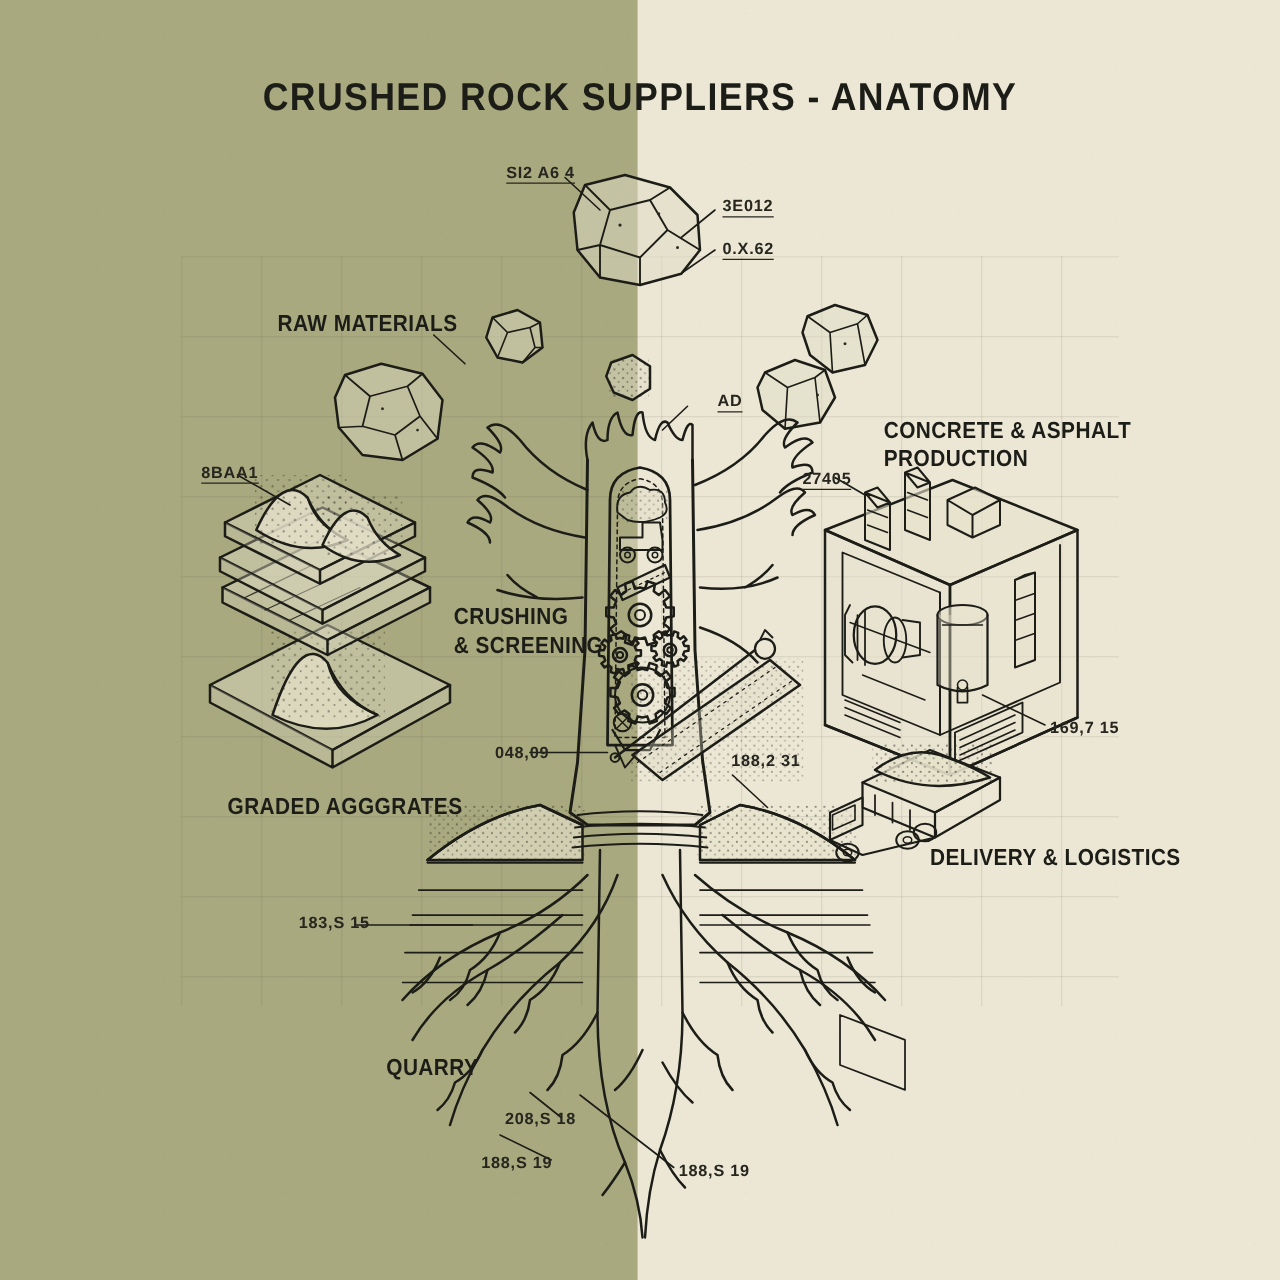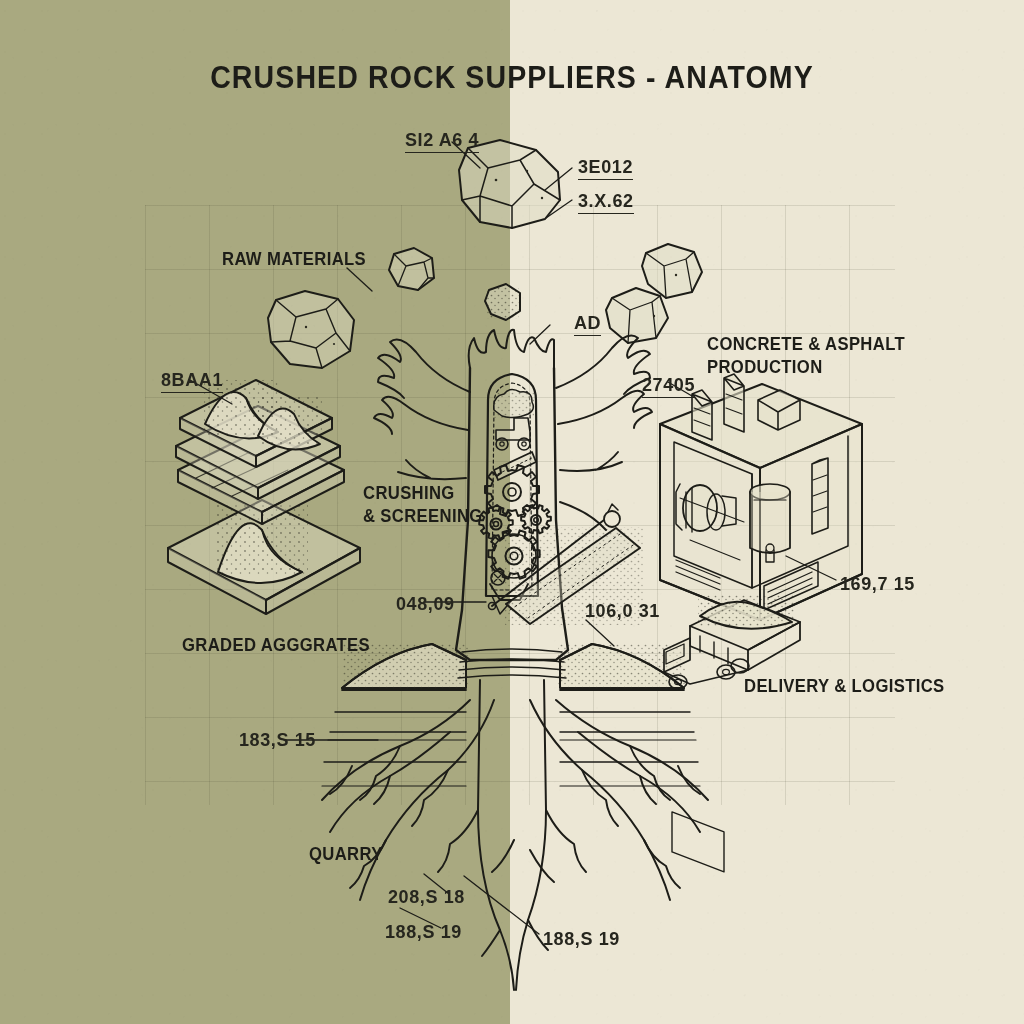--- a/index.html
+++ b/index.html
@@ -48,21 +48,21 @@
     position:absolute;
     font-family:"Liberation Sans Narrow","Liberation Sans",sans-serif;
     font-weight:700;font-size:18.5px;letter-spacing:.4px;
     color:#1d1d18;line-height:1.22;white-space:pre-line;
     transform:scaleX(.9);transform-origin:left center;
   }
   
   .code{
     position:absolute;
     font-family:"Liberation Sans Narrow","Liberation Sans",sans-serif;
-    font-weight:700;font-size:18px;letter-spacing:.6px;
+    font-weight:700;font-size:13px;letter-spacing:.6px;
     color:#26261e;white-space:nowrap;
   }
   .code.u{border-bottom:1.4px solid #26261e;padding-bottom:1px;}
   svg.ink{position:absolute;left:0;top:0;width:1024px;height:1024px;pointer-events:none;}
   svg.ink *{vector-effect:non-scaling-stroke;}
 </style>
 </head>
 <body>
 
 <div id="stage">
@@ -352,25 +352,25 @@
   <div class="lbl" style="left:363px;top:482px">CRUSHING
 &amp; SCREENING</div>
   <div class="lbl" style="left:182px;top:634px">GRADED AGGGRATES</div>
   <div class="lbl" style="left:309px;top:843px">QUARRY</div>
   <div class="lbl" style="left:707px;top:333px">CONCRETE &amp; ASPHALT
 PRODUCTION</div>
   <div class="lbl" style="left:744px;top:675px">DELIVERY &amp; LOGISTICS</div>
 
   <div class="code u" style="left:405px;top:130px">SI2 A6 4</div>
   <div class="code u" style="left:578px;top:157px">3E012</div>
-  <div class="code u" style="left:578px;top:191px">3.X.62</div>
+  <div class="code u" style="left:578px;top:191px">0.X.62</div>
   <div class="code u" style="left:574px;top:313px">AD</div>
   <div class="code u" style="left:161px;top:370px">8BAA1</div>
   <div class="code u" style="left:642px;top:375px">27405</div>
   <div class="code" style="left:396px;top:594px">048,09</div>
-  <div class="code" style="left:585px;top:601px">106,0 31</div>
+  <div class="code" style="left:585px;top:601px">188,2 31</div>
   <div class="code" style="left:239px;top:730px">183,S 15</div>
   <div class="code" style="left:840px;top:574px">169,7 15</div>
-  <div class="code" style="left:388px;top:887px">208,S 18</div>
+  <div class="code" style="left:404px;top:887px">208,S 18</div>
   <div class="code" style="left:385px;top:922px">188,S 19</div>
   <div class="code" style="left:543px;top:929px">188,S 19</div>
 
 </div>
 
 </body></html>

